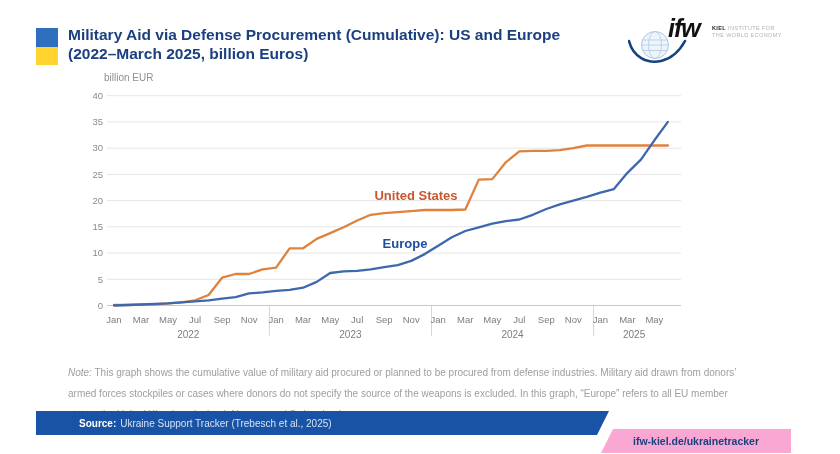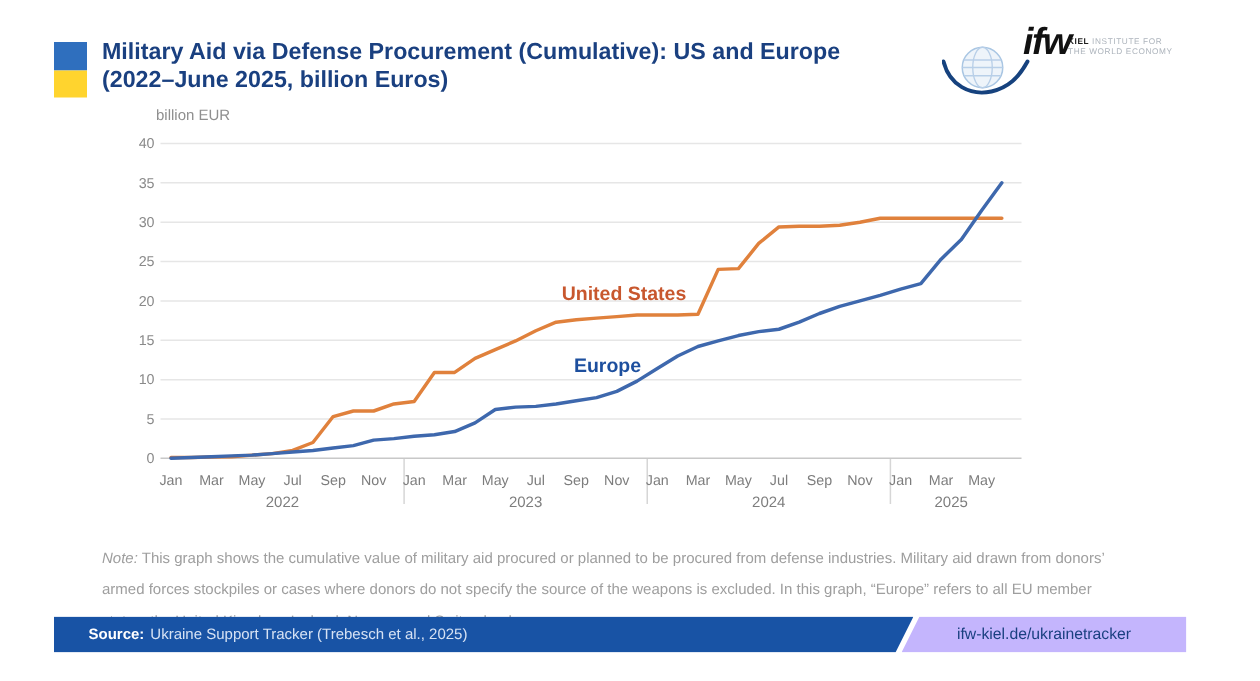--- a/index.html
+++ b/index.html
@@ -12,21 +12,21 @@
   .flag .bottom{width:100%;height:18px;}
 
   
   .title{position:absolute;left:68px;top:25px;width:560px;font-weight:bold;
          font-size:15.5px;line-height:19px;color:#1a4080;}
 
   
   .logo{position:absolute;left:622px;top:12px;width:170px;height:56px;}
   .logo .globe{position:absolute;left:6px;top:16px;}
   .logo .word{position:absolute;left:46px;top:2px;font-style:italic;font-weight:bold;
-              font-size:25px;color:#111;letter-spacing:-1px;margin-left:14px;}
+              font-size:25px;color:#111;letter-spacing:-1px;}
   .logo .inst{position:absolute;left:90px;top:13px;font-size:5.5px;line-height:7px;
               letter-spacing:.4px;color:#adb4bc;white-space:nowrap;}
   .logo .inst b{color:#1c1c1c;}
 
   
   .unit-label{position:absolute;left:104px;top:72px;font-size:10px;color:#8f8f8f;}
   #chart-svg{position:absolute;left:75px;top:90px;}
   #chart-svg text{font-family:"Liberation Sans",sans-serif;}
   .ytick{font-size:9.5px;fill:#8a8a8a;}
   .mtick{font-size:9.5px;fill:#7d7d7d;}
@@ -36,43 +36,43 @@
   .sepline{stroke:#d6d6d6;stroke-width:1;}
   .serieslabel{font-size:13px;font-weight:bold;}
 
   
   .note{position:absolute;left:68px;top:362px;width:676px;font-size:10px;
         line-height:21px;color:#9e9e9e;}
   .note i{font-style:italic;}
 
   
   .source-bar{position:absolute;left:36px;top:411px;width:573px;height:24px;
-              background:#1853a5;display:flex;align-items:center;padding-left:23px;
+              background:#1853a5;display:flex;align-items:center;padding-left:43px;
               box-sizing:border-box;color:#fff;font-size:10px;
               clip-path:polygon(0 0,100% 0,calc(100% - 12px) 100%,0 100%);}
   .source-bar b{color:#ffffff;margin-right:4px;}
   .source-bar span{color:#d6e2f4;white-space:pre-wrap;}
-  .url-strip{position:absolute;left:601px;top:411px;width:190px;height:24px;
-             background:#c4b5fd;display:flex;align-items:center;justify-content:center;
-             color:#1a4080;font-weight:normal;font-size:10.5px;
+  .url-strip{position:absolute;left:601px;top:429px;width:190px;height:24px;
+             background:#f9a8d4;display:flex;align-items:center;justify-content:center;
+             color:#1a4080;font-weight:bold;font-size:10.5px;
              clip-path:polygon(12px 0,100% 0,100% 100%,0 100%);}
 </style>
 </head>
 <body>
 
 <div class="slide">
 
   <div class="flag">
     <div class="top" style="background: rgb(47, 111, 190);"></div>
     <div class="bottom" style="background: rgb(255, 212, 46);"></div>
   </div>
 
   <div class="title">
     <div>Military Aid via Defense Procurement (Cumulative): US and Europe</div>
-    <div>(2022–June 2025, billion Euros)</div>
+    <div>(2022–March 2025, billion Euros)</div>
   </div>
 
   <div class="logo">
     <svg class="globe" width="60" height="40" viewBox="0 0 60 40">
       <circle cx="27" cy="17" r="13.5" fill="#eef4fa" stroke="#a9c6e3" stroke-width="1"></circle>
       <ellipse cx="27" cy="17" rx="6.5" ry="13.5" fill="none" stroke="#b8cfe8" stroke-width="0.9"></ellipse>
       <line x1="14.5" y1="12" x2="39.5" y2="12" stroke="#b8cfe8" stroke-width="0.9"></line>
       <line x1="13.5" y1="17" x2="40.5" y2="17" stroke="#b8cfe8" stroke-width="0.9"></line>
       <line x1="15" y1="22.5" x2="39" y2="22.5" stroke="#b8cfe8" stroke-width="0.9"></line>
       <path d="M1,13 C5,29 19,36 33,33 C44,30.5 51,24 57,13" fill="none" stroke="#16427e" stroke-width="2.6" stroke-linecap="round"></path>

